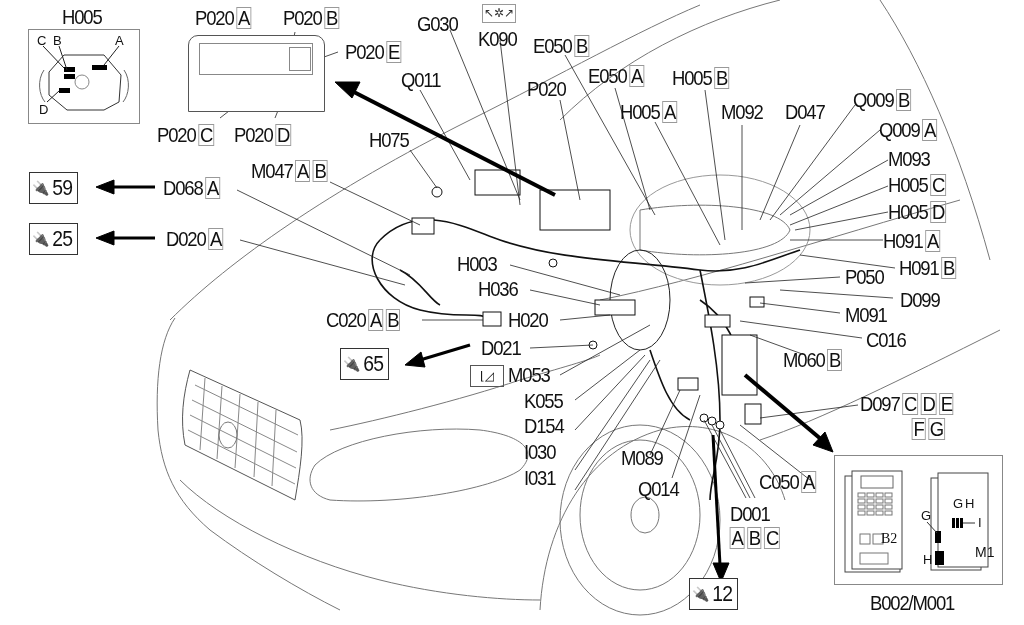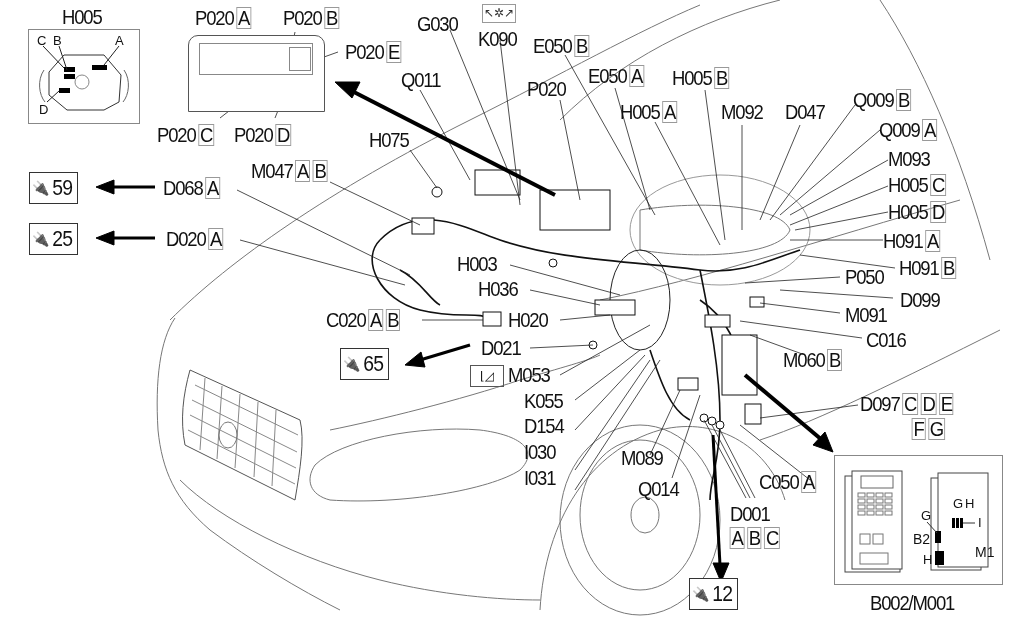--- a/index.html
+++ b/index.html
@@ -275,21 +275,21 @@
     <rect x="96" y="22" width="50" height="92" fill="#fff" stroke="#444"></rect>
     <rect x="103" y="17" width="50" height="94" fill="#fff" stroke="#444"></rect>
     <rect x="117" y="62" width="3" height="10" fill="#000"></rect>
     <rect x="121" y="62" width="3" height="10" fill="#000"></rect>
     <rect x="125" y="62" width="3" height="10" fill="#000"></rect>
     <line x1="128" y1="67" x2="140" y2="67" stroke="#333"></line>
     <rect x="100" y="75" width="6" height="12" fill="#000"></rect>
     <rect x="100" y="95" width="9" height="14" fill="#000"></rect>
     <line x1="92" y1="66" x2="102" y2="77" stroke="#333"></line>
   </svg>
-  <span class="small" style="left:78px;top:75px;font-size:14px;">B2</span>
+  <span class="small" style="left:46px;top:75px;font-size:14px;font-family:Liberation Serif, serif;">B2</span>
   <span class="small" style="left:140px;top:88px;font-size:14px;">M1</span>
   <span class="small" style="left:118px;top:40px;">G</span>
   <span class="small" style="left:130px;top:40px;">H</span>
   <span class="small" style="left:143px;top:59px;">I</span>
   <span class="small" style="left:86px;top:52px;">G</span>
   <span class="small" style="left:88px;top:96px;">H</span>
 </div>
 <div class="lbl" style="left:870px;top:592px;">B002/M001</div>
 
 </body></html>

